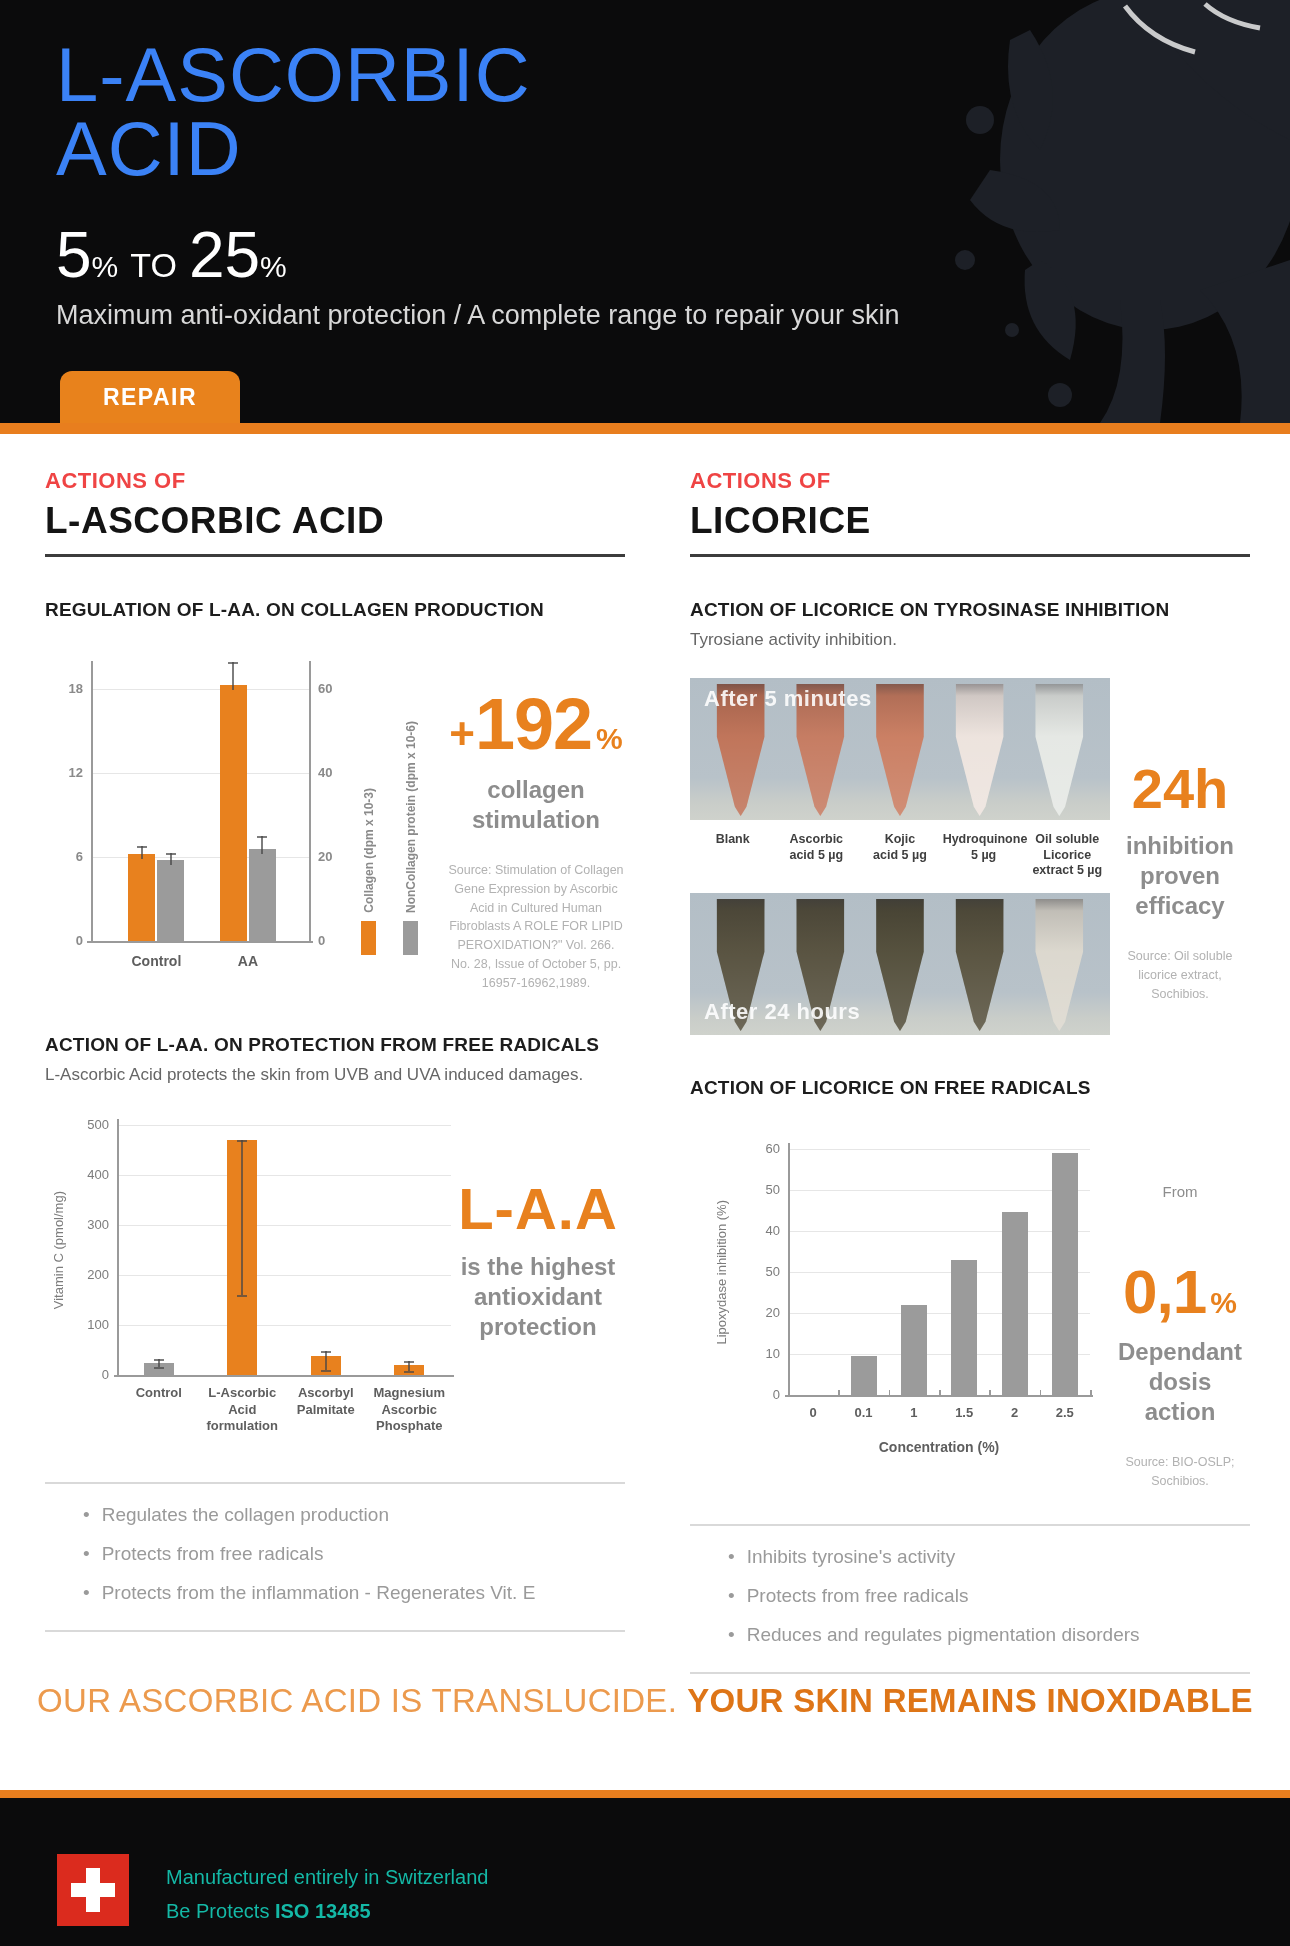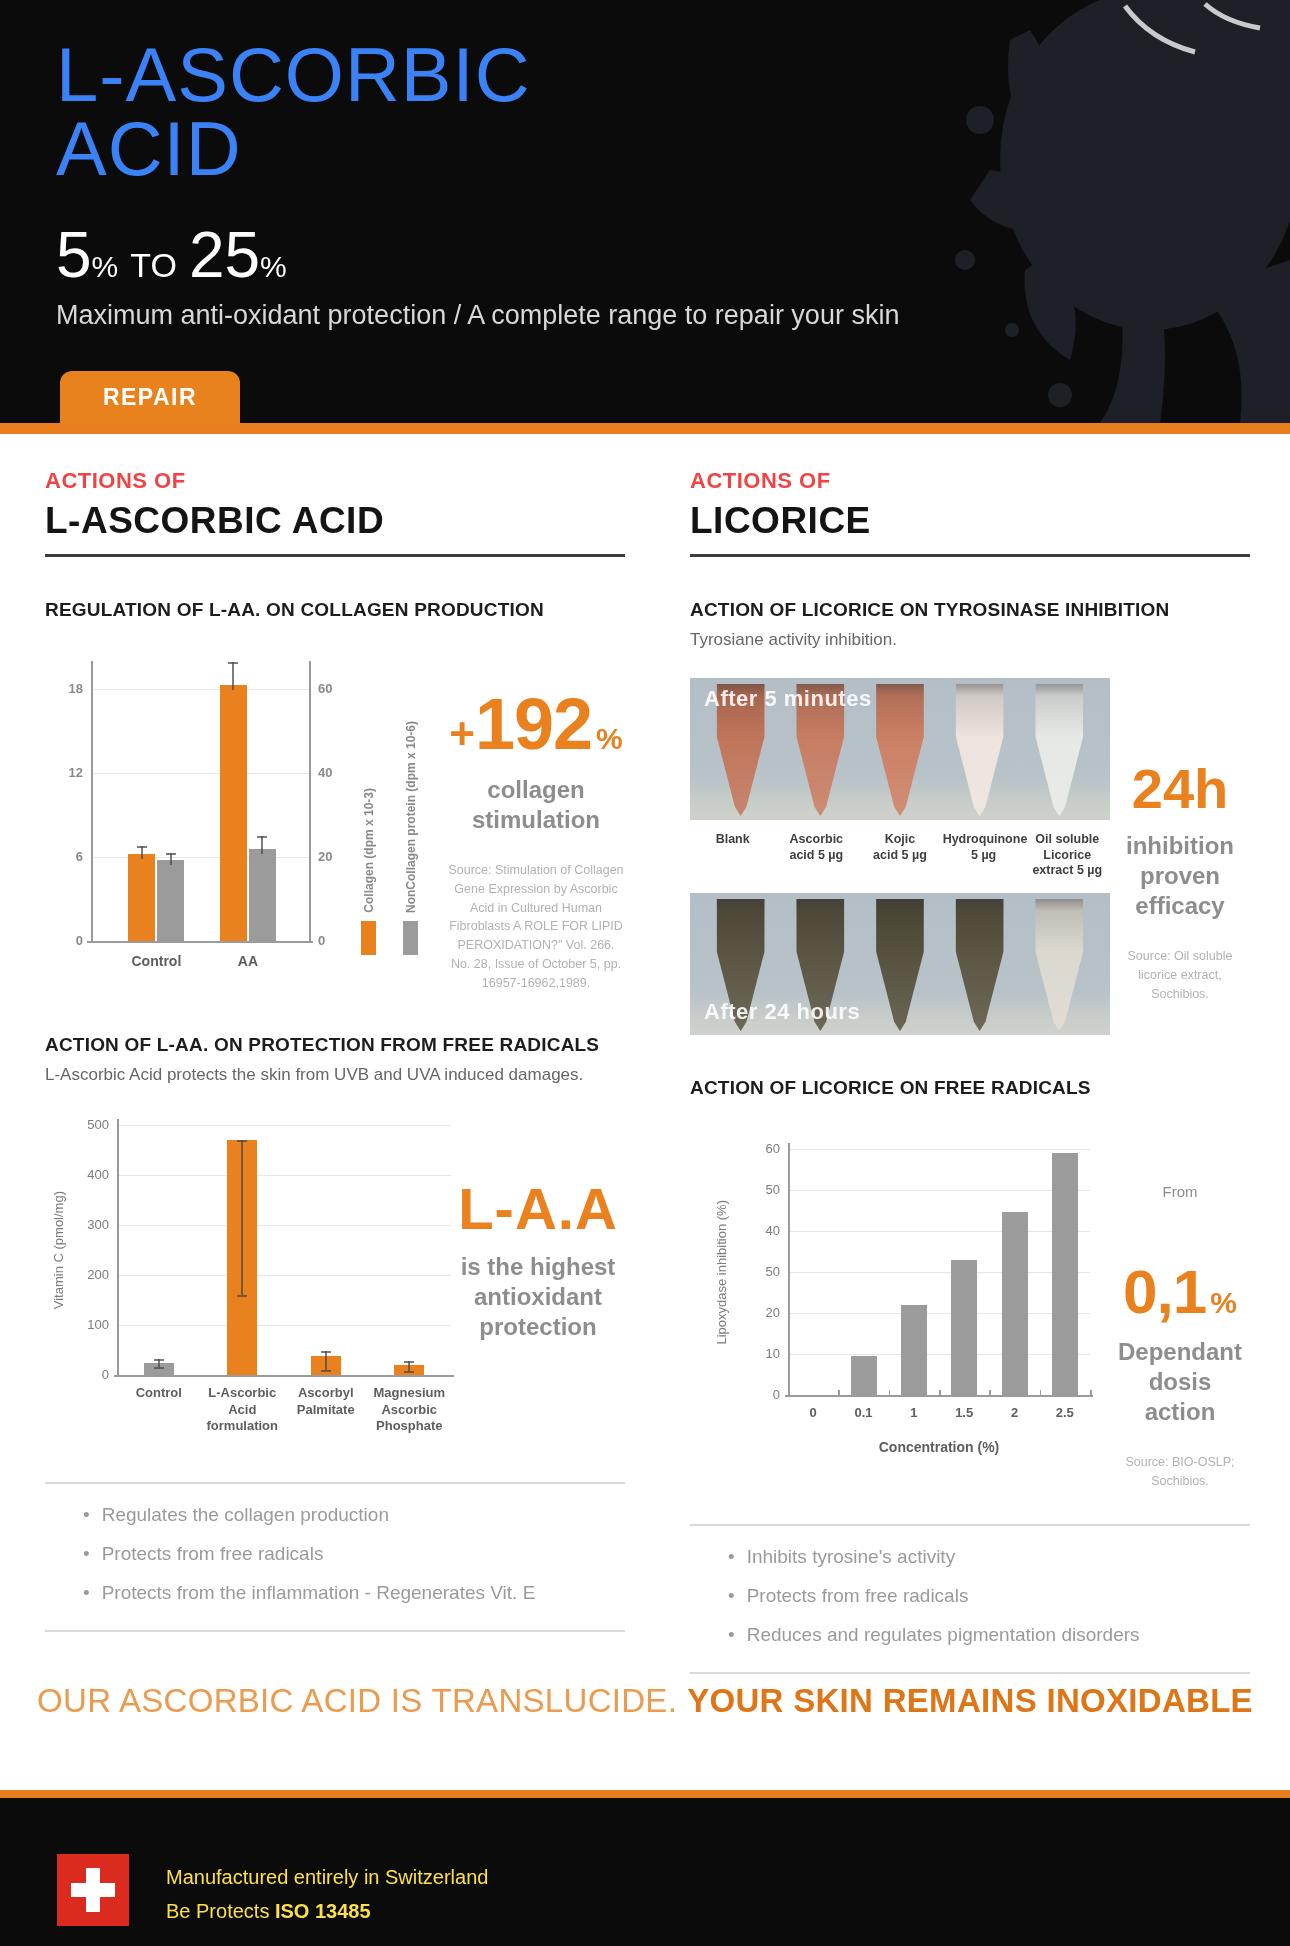--- a/index.html
+++ b/index.html
@@ -101,21 +101,21 @@
 
   
   .tagline { position:absolute; top:1682px; left:0; width:1290px; text-align:center; font-size:33px; letter-spacing:0.3px; }
   .tagline .light { color:#EC9A4D; }
   .tagline .bold { color:#DE7517; font-weight:bold; margin-left:10px; }
   .footer { position:absolute; top:1790px; left:0; width:1290px; height:156px; background:#0b0b0c; }
   .footer-strip { position:absolute; top:0; left:0; width:1290px; height:8px; background:#E87E1E; }
   .flag { position:absolute; left:57px; top:64px; width:72px; height:72px; background:#DB2B1E; }
   .flag .bar-h { position:absolute; left:14px; top:29px; width:44px; height:14px; background:#fff; }
   .flag .bar-v { position:absolute; left:29px; top:14px; width:14px; height:44px; background:#fff; }
-  .footer-text { position:absolute; left:166px; top:70px; color:#fde047; font-size:20px; line-height:1.7; }
+  .footer-text { position:absolute; left:166px; top:70px; color:#14b8a6; font-size:20px; line-height:1.7; }
 </style>
 </head>
 <body>
 
 <div class="page">
 
   <div class="header">
     <svg class="splash" width="560" height="423" viewBox="0 0 560 423">
       <g fill="#1d2027">
         <ellipse cx="420" cy="160" rx="150" ry="170"></ellipse>

